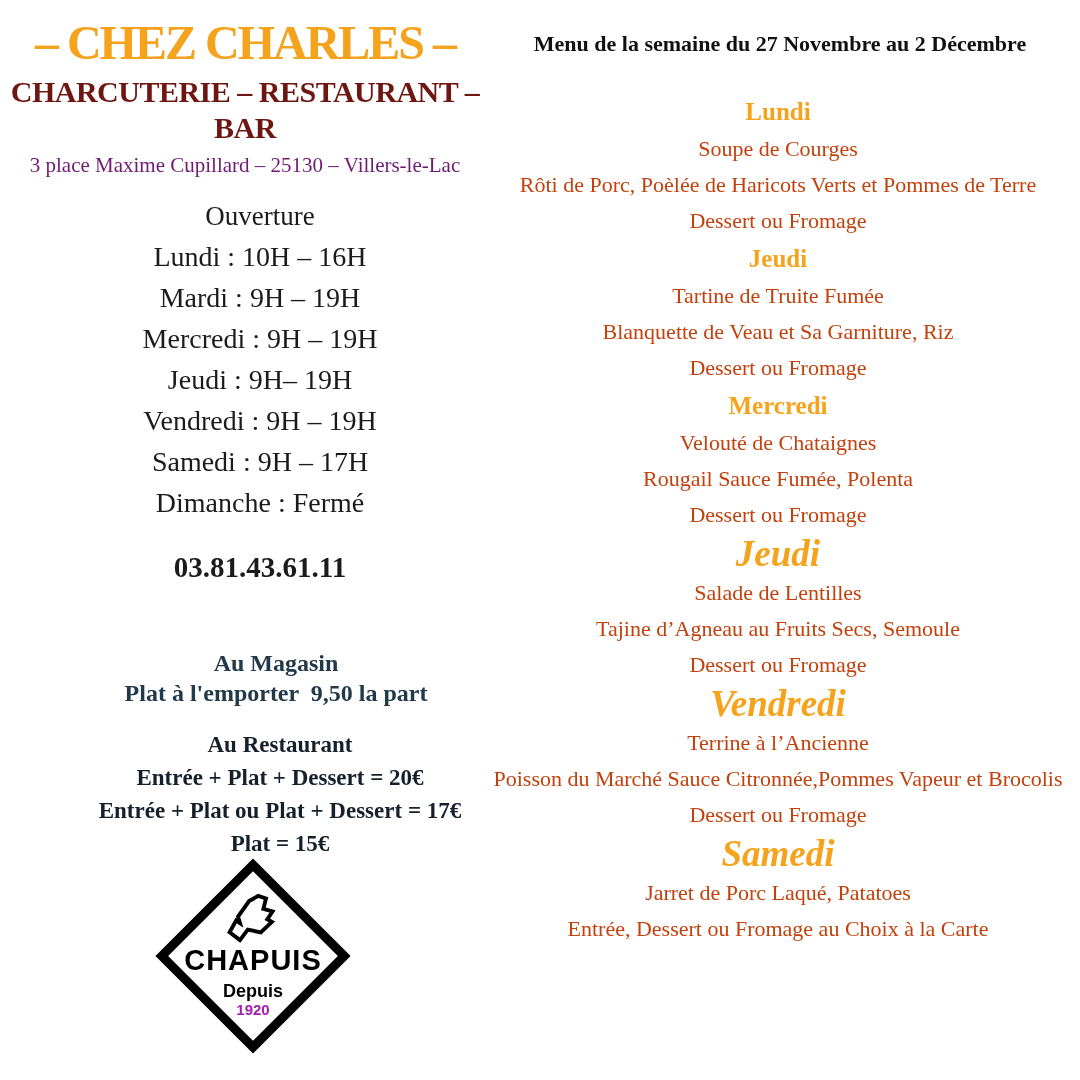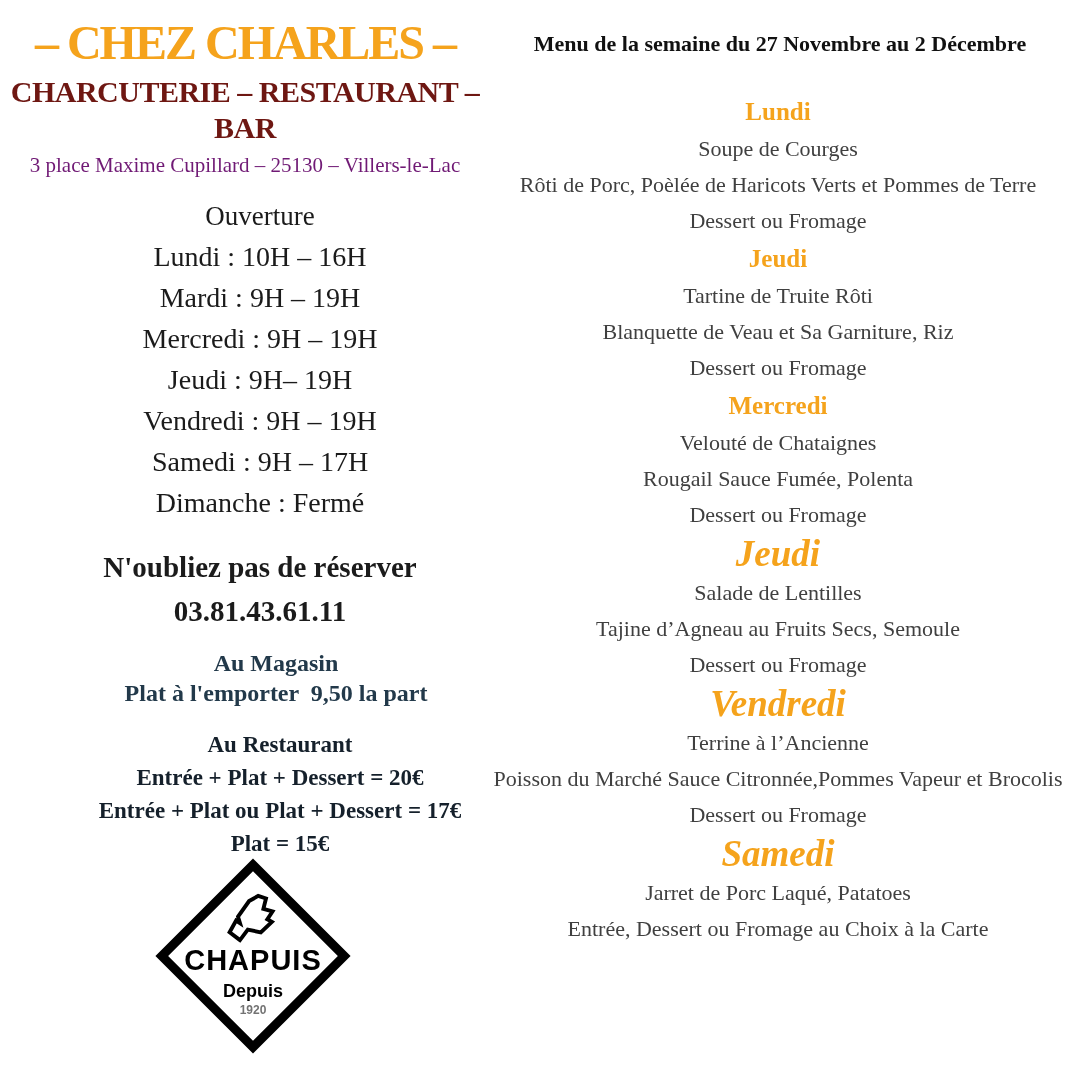--- a/index.html
+++ b/index.html
@@ -37,28 +37,28 @@
   .resto-line{font-size:23px;line-height:33px;padding-left:40px;}
 
   
   .logo-diamond{position:absolute;left:184px;top:887px;width:120px;height:120px;
                 border:9px solid #000;background:#ffffff;transform:rotate(45deg);}
   .logo-content{position:absolute;left:153px;top:886px;width:200px;height:140px;
                 text-align:center;font-family:"Liberation Sans","DejaVu Sans",sans-serif;}
   .logo-shape{margin:6px auto 0 auto;display:block;}
   .logo-name{font-size:29px;font-weight:bold;letter-spacing:1px;color:#000;line-height:32px;}
   .logo-sub1{font-size:18px;font-weight:bold;color:#000;line-height:22px;margin-top:4px;}
-  .logo-sub2{font-size:12px;font-weight:bold;color:#737373;line-height:16px;}
+  .logo-sub2{font-size:15px;font-weight:bold;color:#a21caf;line-height:16px;}
 
   
   .menu{position:absolute;left:478px;top:92px;width:600px;text-align:center;}
   .day-label{font-weight:bold;color:#F5A31C;}
   .day-label.day-s{font-size:25px;line-height:39px;}
   .day-label.day-l{font-size:37px;line-height:42px;font-style:italic;}
-  .day-item{font-size:22px;line-height:36px;color:#404040;}
+  .day-item{font-size:22px;line-height:36px;color:#c2410c;}
 </style>
 </head>
 <body>
 
 <div class="page">
 
   <div class="brand">
     <div class="brand-title">– CHEZ CHARLES –</div>
     <div class="brand-sub">CHARCUTERIE – RESTAURANT – BAR</div>
     <div class="brand-addr">3 place Maxime Cupillard – 25130 – Villers-le-Lac</div>
@@ -71,21 +71,20 @@
     <div class="hours-line">Lundi : 10H – 16H</div>
     <div class="hours-line">Mardi : 9H – 19H</div>
     <div class="hours-line">Mercredi : 9H – 19H</div>
     <div class="hours-line">Jeudi : 9H– 19H</div>
     <div class="hours-line">Vendredi : 9H – 19H</div>
     <div class="hours-line">Samedi : 9H – 17H</div>
     <div class="hours-line">Dimanche : Fermé</div>
   </div>
 
   <div class="reserve">
-    <div class="reserve-line">N'oubliez pas de réserver</div>
     <div class="reserve-line">03.81.43.61.11</div>
   </div>
 
   <div class="magasin">
     <div class="magasin-line">Au Magasin</div>
     <div class="magasin-line">Plat à l'emporter  9,50 la part</div>
   </div>
 
   <div class="resto">
     <div class="resto-line">Au Restaurant</div>
@@ -108,21 +107,21 @@
 
     <div class="day">
       <div class="day-label day-s">Lundi</div>
       <div class="day-item">Soupe de Courges</div>
       <div class="day-item">Rôti de Porc, Poèlée de Haricots Verts et Pommes de Terre</div>
       <div class="day-item">Dessert ou Fromage</div>
     </div>
 
     <div class="day">
       <div class="day-label day-s">Jeudi</div>
-      <div class="day-item">Tartine de Truite Rôti</div>
+      <div class="day-item">Tartine de Truite Fumée</div>
       <div class="day-item">Blanquette de Veau et Sa Garniture, Riz</div>
       <div class="day-item">Dessert ou Fromage</div>
     </div>
 
     <div class="day">
       <div class="day-label day-s">Mercredi</div>
       <div class="day-item">Velouté de Chataignes</div>
       <div class="day-item">Rougail Sauce Fumée, Polenta</div>
       <div class="day-item">Dessert ou Fromage</div>
     </div>

